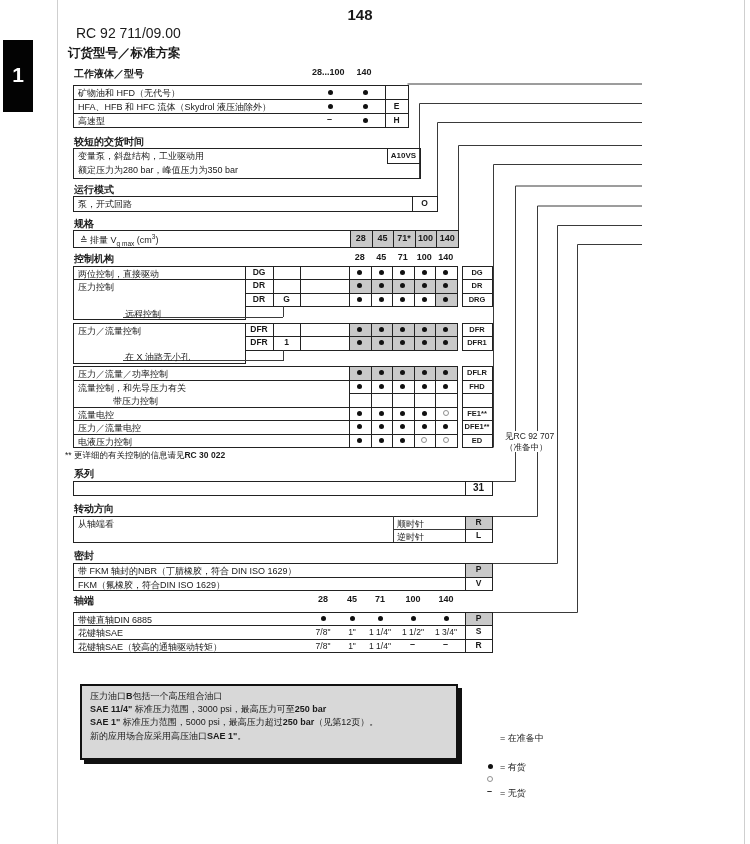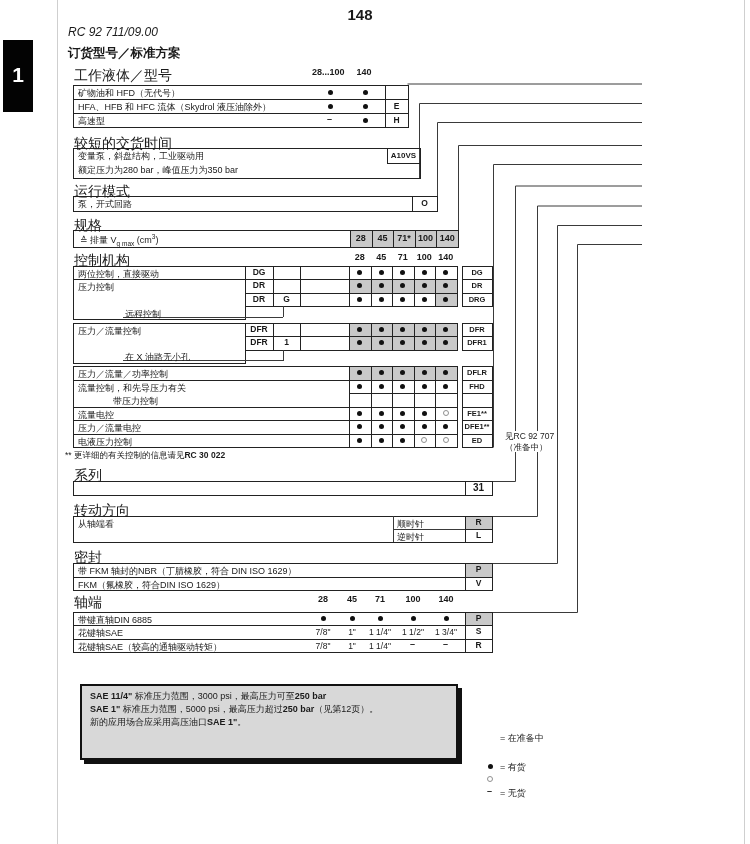--- a/index.html
+++ b/index.html
@@ -1,30 +1,30 @@
 <!DOCTYPE html>
 <html><head>
 <meta charset="utf-8">
 <style>
   html,body{margin:0;padding:0;background:#fff;}
   #page{position:relative;width:750px;height:844px;background:#ffffff;overflow:hidden;
         font-family:"Liberation Sans","DejaVu Sans",sans-serif;color:#1a1a1a;}
-  .lbl{position:absolute;font-weight:normal;font-size:14px;white-space:nowrap;z-index:3;}
+  .lbl{position:absolute;font-weight:bold;font-size:10px;white-space:nowrap;z-index:3;}
   .hdrnum{position:absolute;font-weight:bold;font-size:9px;text-align:center;z-index:3;}
   .cellbox{position:absolute;border:1px solid #222;box-sizing:border-box;z-index:2;background:transparent;}
   .txt{position:absolute;font-size:9px;white-space:nowrap;z-index:3;}
   .codetxt{position:absolute;font-weight:bold;font-size:8.5px;text-align:center;z-index:4;}
   .dot{position:absolute;width:5px;height:5px;border-radius:50%;background:#111;z-index:4;}
   .hdot{position:absolute;width:4px;height:4px;border-radius:50%;border:1px solid #909090;background:#fff;z-index:4;}
   .dashsym{position:absolute;font-size:9px;font-weight:bold;z-index:4;}
   .line{position:absolute;background:#3a3a3a;z-index:2;}
   #tab1{position:absolute;left:3px;top:40px;width:30px;height:72px;background:#030303;color:#fff;
         font-size:21px;font-weight:bold;text-align:center;line-height:70px;z-index:3;}
   #pagenum{position:absolute;left:330px;top:6px;width:60px;text-align:center;font-size:15px;font-weight:bold;}
-  #docref{position:absolute;left:68px;top:25px;font-size:12px;font-style:italic;}
+  #docref{position:absolute;left:76px;top:25px;font-size:14px;}
   #title{position:absolute;left:68px;top:45px;font-size:12.5px;font-weight:bold;}
   #notebox{position:absolute;left:80px;top:684px;width:378px;height:76px;background:#d8d8d8;
            border:2px solid #111;box-shadow:4px 4px 0 0 #111;box-sizing:border-box;
            padding:4px 8px;font-size:9px;line-height:13.2px;z-index:3;}
   #prefbox{position:absolute;left:80px;top:763px;width:138px;height:39px;background:#d8d8d8;
            border:3px dashed #111;box-sizing:border-box;padding:2px 6px;font-size:8.5px;line-height:11px;z-index:3;}
   #seenote{position:absolute;left:503px;top:431px;font-size:8.5px;line-height:10.5px;background:#fff;z-index:5;padding:0 2px;}
   .legrow{position:absolute;font-size:9px;z-index:3;}
   sub.sm{font-size:6.5px;} sup.sm{font-size:6.5px;}
   #connectors{position:absolute;left:0;top:0;z-index:1;}
@@ -343,19 +343,20 @@
       <div class="codetxt" style="left: 465px; top: 638.66px; width: 27px; line-height: 13.33px; font-size: 8.5px;">R</div>
       <div class="dot" style="left: 487.5px; top: 763.5px;"></div>
       <div class="legrow" style="left: 500px; top: 761px;">= 有货</div>
       <div class="hdot" style="left: 487px; top: 776px;"></div>
       <div class="legrow" style="left: 500px; top: 732px;">= 在准备中</div>
       <div class="dashsym" style="left: 487px; top: 786px;">–</div>
       <div class="legrow" style="left: 500px; top: 787px;">= 无货</div>
     </div>
 
   <div id="notebox">
+      <div><span>压力油口</span><span style="font-weight: bold;">B</span><span>包括一个高压组合油口</span></div>
       <div><span style="font-weight: bold;">SAE 11/4" </span><span>标准压力范围，3000 psi，最高压力可至</span><span style="font-weight: bold;">250 bar</span></div>
       <div><span style="font-weight: bold;">SAE 1" </span><span>标准压力范围，5000 psi，最高压力超过</span><span style="font-weight: bold;">250 bar</span><span>（见第12页）。</span></div>
       <div><span>新的应用场合应采用高压油口</span><span style="font-weight: bold;">SAE 1"</span><span>。</span></div>
     </div>
   <div id="legend"></div>
   <div id="controls-footnote" class="txt" style="left:65px;top:450px;font-size:8.5px"><span>** 更详细的有关控制的信息请见</span><span style="font-weight: bold;">RC 30 022</span></div>
 </div>
 
 </body></html>

